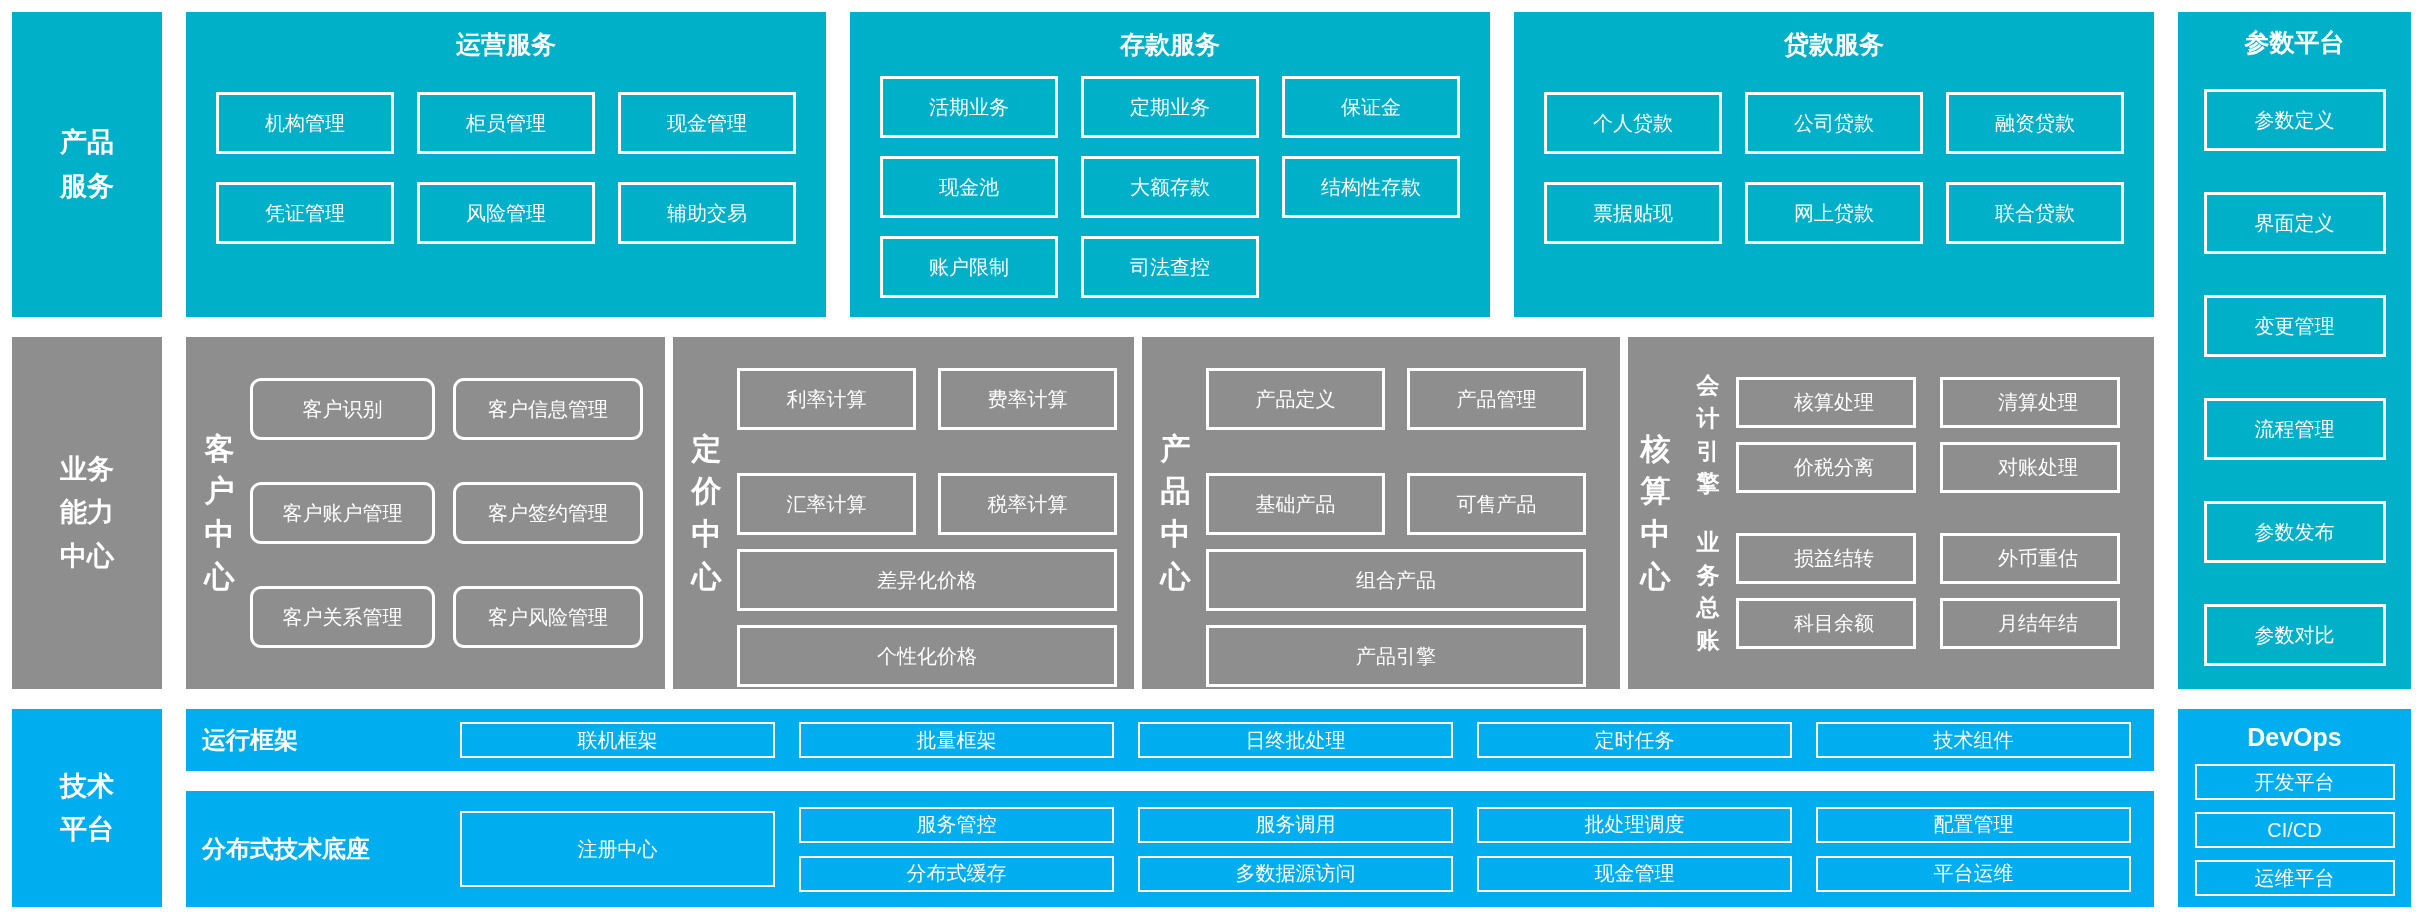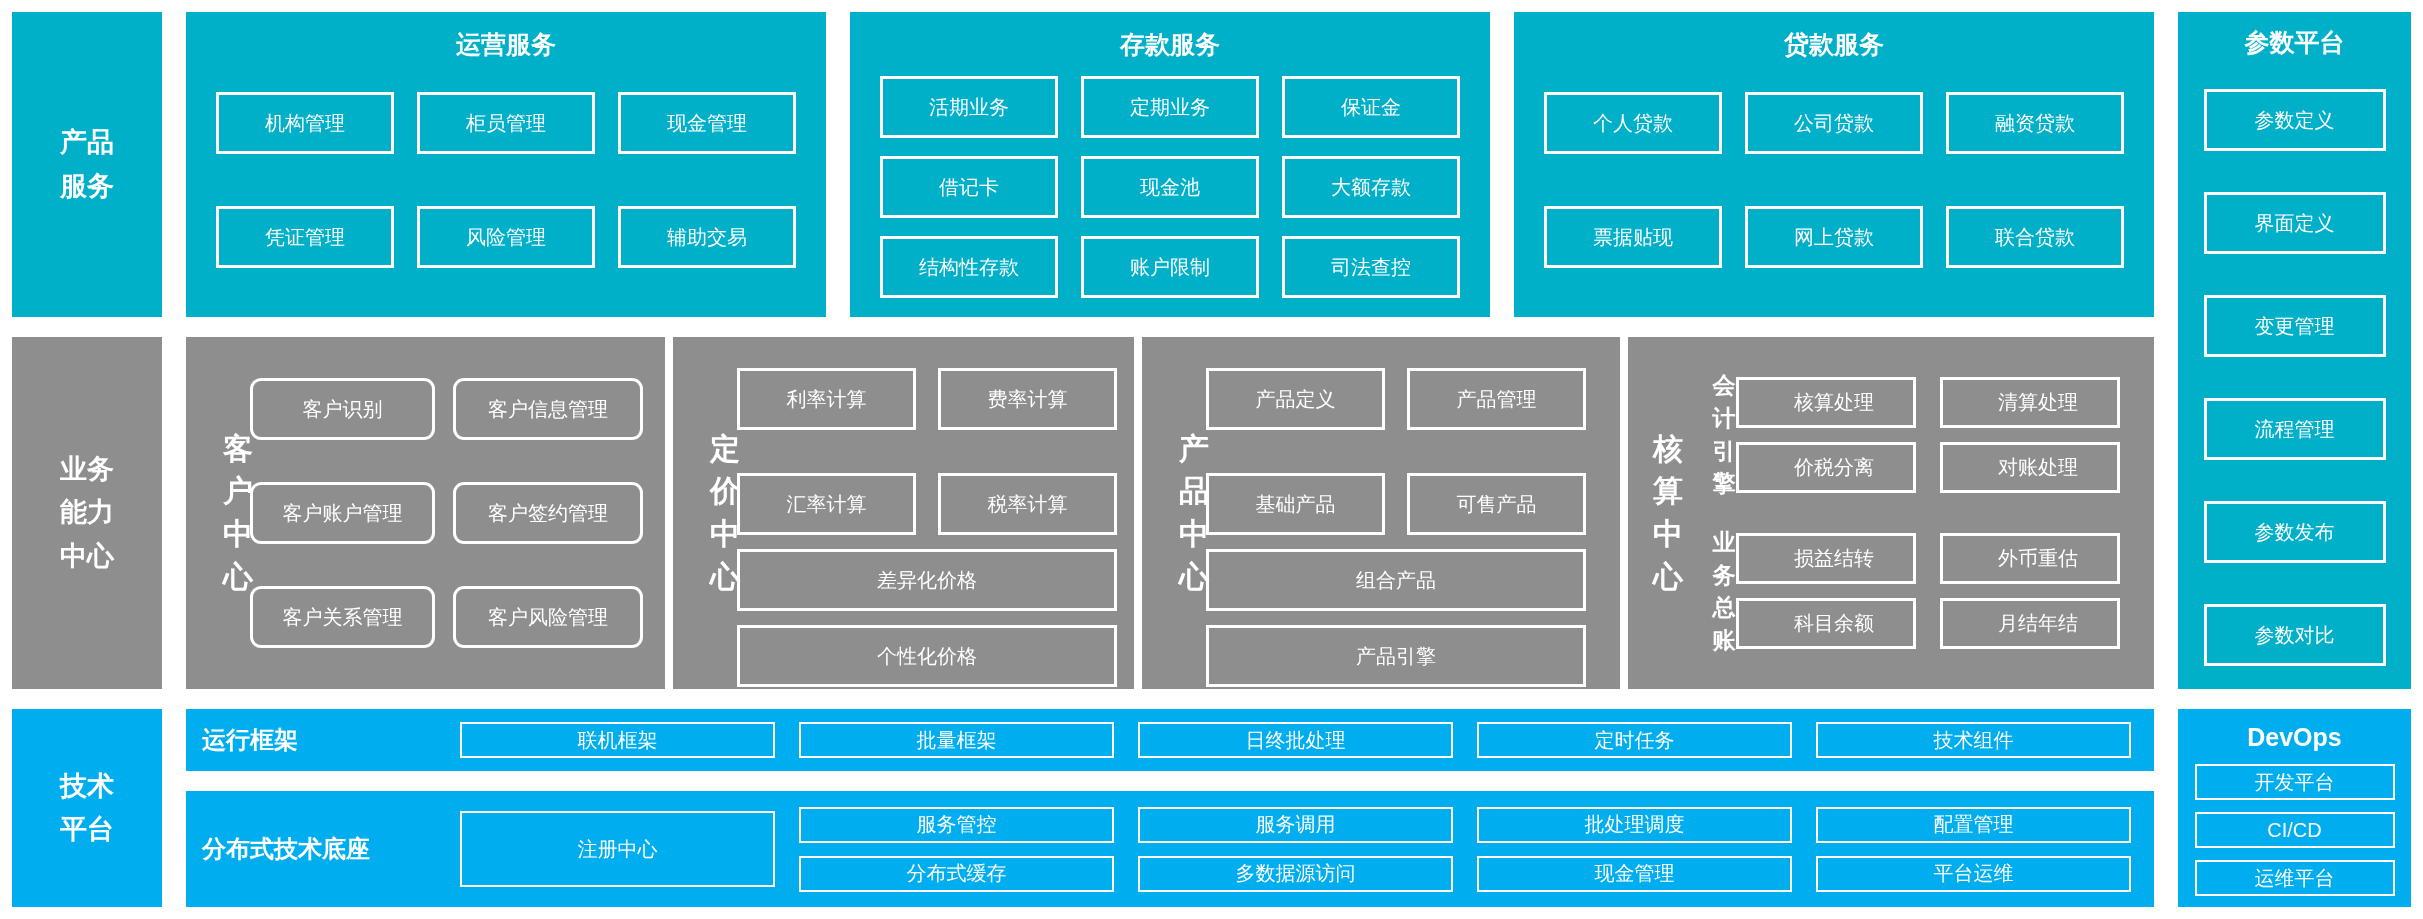--- a/index.html
+++ b/index.html
@@ -13,25 +13,25 @@
   .fill-gray{background:var(--gray,#8e8e8e);}
   .fill-blue{background:var(--blue,#00aeef);}
   .side-label{color:#fff;font-size:27px;font-weight:bold;display:flex;align-items:center;justify-content:center;text-align:center;white-space:pre-line;line-height:1.6;}
   .h-top{height:305px;} .h-mid{height:352px;} .h-tech{height:198px;}
   .row-top{display:flex;height:305px;gap:24px;}
   .row-mid{display:flex;height:352px;gap:8px;}
   .sec{display:flex;flex-direction:column;}
   .sec-h{display:flex;flex-direction:row;}
   .sec-title{color:#fff;font-size:25px;font-weight:bold;text-align:center;padding-top:16px;height:38px;flex:none;}
   .box{border:3px solid #fff;color:#fff;font-size:20px;display:flex;align-items:center;justify-content:center;text-align:center;box-sizing:border-box;}
-  .grid-ops{display:grid;grid-template-columns:repeat(3,178px);justify-content:space-between;row-gap:52px;padding:26px 30px 3px;}
+  .grid-ops{display:grid;grid-template-columns:repeat(3,178px);justify-content:space-between;row-gap:28px;padding:26px 30px 3px;}
   .grid-ops .box{height:62px;}
   .grid-dep{display:grid;grid-template-columns:repeat(3,178px);justify-content:space-between;row-gap:18px;padding:10px 30px 0;}
   .grid-dep .box{height:62px;}
-  .vlab-wrap{flex:none;display:flex;align-items:center;justify-content:flex-end;}
+  .vlab-wrap{flex:none;display:flex;align-items:center;justify-content:center;}
   .w64{width:64px;} .w52{width:52px;} .w56{width:56px;}
   .v-label{color:#fff;font-weight:bold;font-size:30px;width:27px;line-height:1.42;word-break:break-all;text-align:center;}
   .v-label.sub{font-size:23px;width:24px;}
   .grid-cust{flex:1;display:grid;grid-template-columns:185px 190px;column-gap:18px;row-gap:42px;align-content:center;justify-content:start;}
   .grid-cust .box{height:62px;border-radius:11px;}
   .pp-col{width:380px;display:flex;flex-direction:column;justify-content:center;gap:14px;}
   .pp-row{display:flex;justify-content:space-between;margin-top:29px;}
   .pp-row .box{width:179px;height:62px;}
   .pp-col .wide{width:100%;height:62px;}
   .acct-groups{flex:1;display:flex;flex-direction:column;justify-content:center;gap:26px;}
@@ -83,21 +83,20 @@
           <div class="box">辅助交易</div>
         </div>
       </div>
 
       <div class="sec fill-teal" style="flex:1">
         <div class="sec-title">存款服务</div>
         <div class="grid-dep">
           <div class="box">活期业务</div>
           <div class="box">定期业务</div>
           <div class="box">保证金</div>
-          <div class="box">借记卡</div>
           <div class="box">现金池</div>
           <div class="box">大额存款</div>
           <div class="box">结构性存款</div>
           <div class="box">账户限制</div>
           <div class="box">司法查控</div>
         </div>
       </div>
 
       <div class="sec fill-teal" style="flex:1">
         <div class="sec-title">贷款服务</div>

